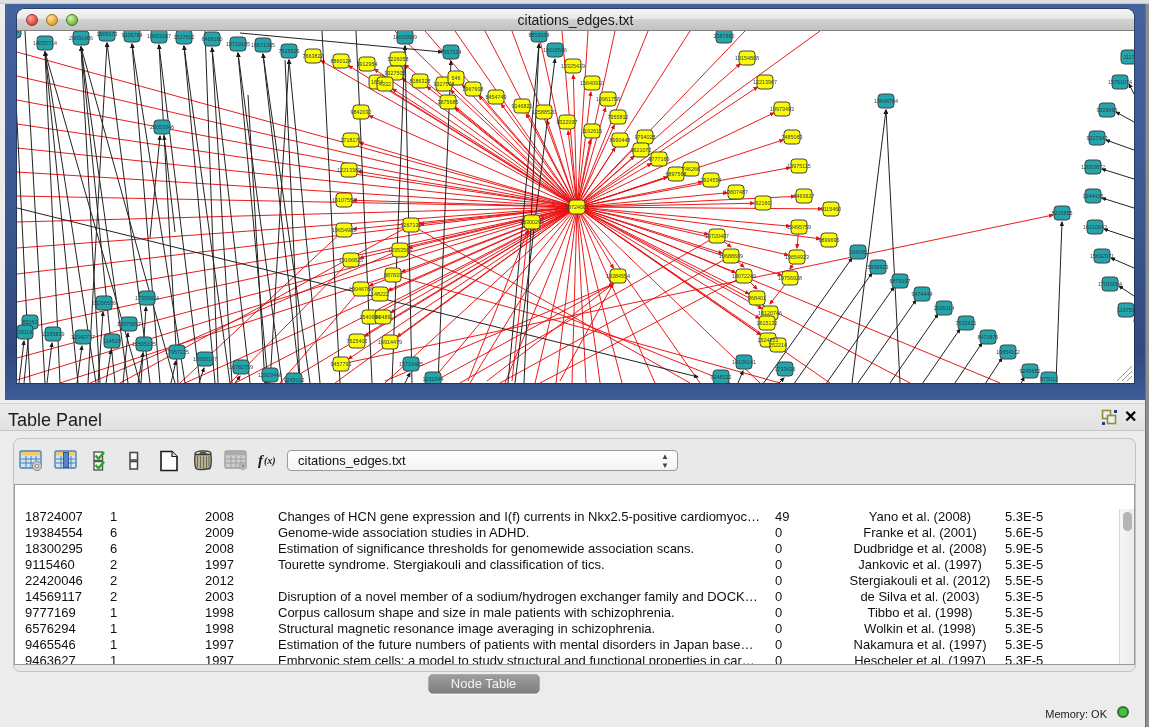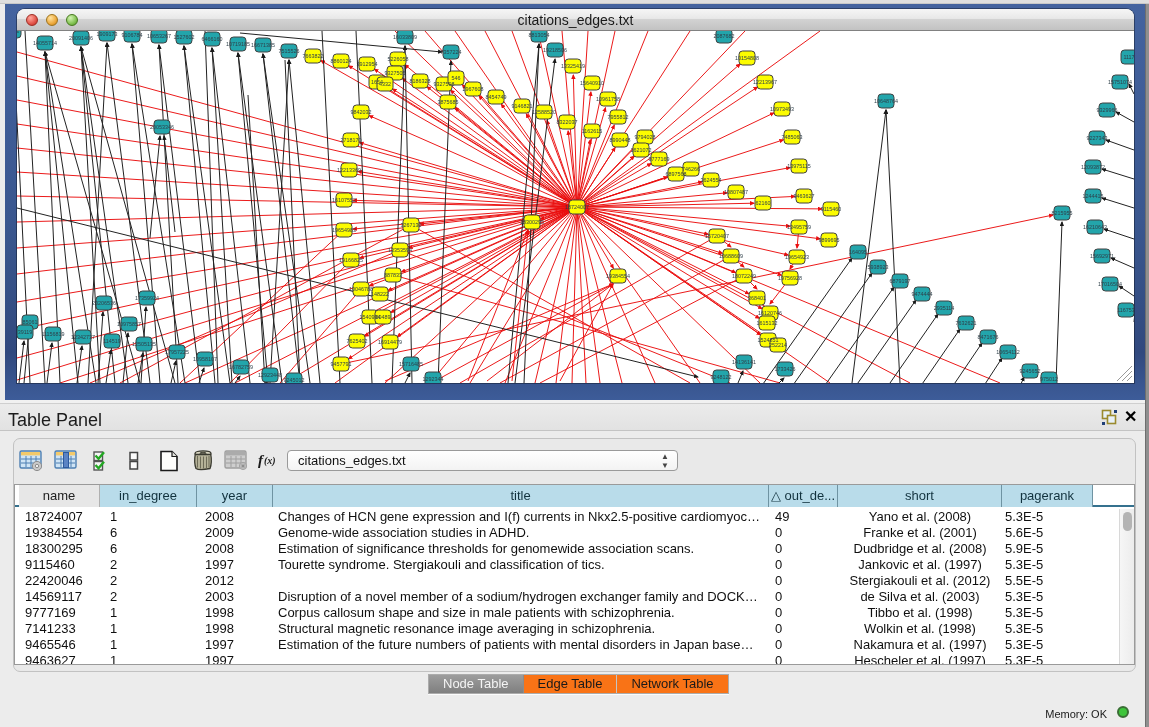--- a/index.html
+++ b/index.html
@@ -31,21 +31,21 @@
 #dropdown { position:absolute; left:287px; top:450px; width:391px; height:21px; background:linear-gradient(180deg,#ffffff,#f3f3f3); border:1px solid #9a9a9a; border-radius:4px; font-size:13px; color:#111; line-height:19px; padding-left:10px; }
 #dd-arrows { position:absolute; right:8px; top:1px; font-size:8px; color:#444; line-height:9px; text-align:center; }
 #tablebox { position:absolute; left:14px; top:484px; width:1121px; height:181px; background:#fff; border:1px solid #9a9a9a; overflow:hidden; }
 .hcell { position:absolute; top:0; height:22px; background:#b9dcea; border-right:1px solid #6f93a2; font-size:13px; color:#12323e; text-align:center; line-height:22px; }
 #hdrrow { position:absolute; left:0; top:0; width:1119px; height:22px; border-bottom:2px solid #35718e; background:#fff; }
 .row { position:absolute; width:1119px; height:16px; font-size:13px; color:#101010; white-space:nowrap; }
 .c { position:absolute; top:0; overflow:hidden; }
 #scrollgutter { position:absolute; left:1104px; top:24px; width:15px; height:155px; background:linear-gradient(90deg,#f6f6f6,#ececec); border-left:1px solid #d8d8d8;}
 #thumb { position:absolute; left:3px; top:3px; width:9px; height:19px; background:#b4b4b4; border-radius:5px; }
 
-#seg { position:absolute; left:428px; top:674px; height:20px; display:flex; border:1px solid #ababab; border-radius:0; overflow:hidden; background:#f97316; box-shadow:0 1px 0 rgba(255,255,255,.8);}
+#seg { position:absolute; left:428px; top:674px; height:20px; display:flex; border:1px solid #ababab; border-radius:5px; overflow:hidden; background:#4d7c0f; box-shadow:0 1px 0 rgba(255,255,255,.8);flex-direction:column;}
 .seg { font-size:13px; line-height:18px; text-align:center; color:#1a1a1a; border-right:1px solid #c4c4c4; padding:0 14px; }
 .seg.sel { background:linear-gradient(180deg,#9d9d9d,#7f7f7f); color:#f4f4f4; border-right:1px solid #8b8b8b; }
 .seg:last-child { border-right:none; }
 #membar { position:absolute; left:0; top:700px; width:1145px; height:27px; }
 #memtxt { position:absolute; right:38px; top:8px; font-size:11px; color:#1a1a1a; }
 #memdot { position:absolute; right:16px; top:6px; width:12px; height:12px; border-radius:50%; background:#3ec43b; border:2px solid #3a6e35; }
 </style>
 </head>
 <body>
 <div id="topstrip"></div>
@@ -615,29 +615,20 @@
  <path d="M22.6 16.6 l2.8 2.8 M25.4 16.6 l-2.8 2.8" stroke="#8a8a8a" stroke-width="1.2"></path>
 </g>
 
 <g transform="translate(240,0)">
  <text x="4" y="17" font-family="Liberation Serif, serif" font-style="italic" font-weight="bold" font-size="15" fill="#1a1a1a">f</text>
  <text x="10" y="16" font-family="Liberation Serif, serif" font-style="italic" font-weight="bold" font-size="10" fill="#1a1a1a">(x)</text>
 </g>
 </svg></div>
 <div id="dropdown">citations_edges.txt<div id="dd-arrows">▲<br>▼</div></div>
 <div id="tablebox">
-  <div id="hdrrow">
-    <div class="hcell" style="left:4px;width:81px;background:#e7e7e7;border-right:1px solid #b0b0b0;color:#222;">name</div>
-    <div class="hcell" style="left:85px;width:97px;">in_degree</div>
-    <div class="hcell" style="left:182px;width:76px;">year</div>
-    <div class="hcell" style="left:258px;width:496px;">title</div>
-    <div class="hcell" style="left:754px;width:69px;">△ out_de...</div>
-    <div class="hcell" style="left:823px;width:164px;">short</div>
-    <div class="hcell" style="left:987px;width:91px;">pagerank</div>
-  </div>
   <div class="row" style="top:24px">
       <div class="c" style="left:10px;width:86px">18724007</div>
       <div class="c" style="left:95px;width:83px">1</div>
       <div class="c" style="left:190px;width:63px">2008</div>
       <div class="c" style="left:263px;width:488px">Changes of HCN gene expression and I(f) currents in Nkx2.5-positive cardiomyoc…</div>
       <div class="c" style="left:760px;width:60px">49</div>
       <div class="c" style="left:823px;width:164px;text-align:center">Yano et al. (2008)</div>
       <div class="c" style="left:990px;width:85px">5.3E-5</div>
     </div>
 <div class="row" style="top:40px">
@@ -687,41 +678,42 @@
 <div class="row" style="top:120px">
       <div class="c" style="left:10px;width:86px">9777169</div>
       <div class="c" style="left:95px;width:83px">1</div>
       <div class="c" style="left:190px;width:63px">1998</div>
       <div class="c" style="left:263px;width:488px">Corpus callosum shape and size in male patients with schizophrenia.</div>
       <div class="c" style="left:760px;width:60px">0</div>
       <div class="c" style="left:823px;width:164px;text-align:center">Tibbo et al. (1998)</div>
       <div class="c" style="left:990px;width:85px">5.3E-5</div>
     </div>
 <div class="row" style="top:136px">
-      <div class="c" style="left:10px;width:86px">7141233</div>
+      <div class="c" style="left:10px;width:86px">6576294</div>
       <div class="c" style="left:95px;width:83px">1</div>
       <div class="c" style="left:190px;width:63px">1998</div>
       <div class="c" style="left:263px;width:488px">Structural magnetic resonance image averaging in schizophrenia.</div>
       <div class="c" style="left:760px;width:60px">0</div>
       <div class="c" style="left:823px;width:164px;text-align:center">Wolkin et al. (1998)</div>
       <div class="c" style="left:990px;width:85px">5.3E-5</div>
     </div>
 <div class="row" style="top:152px">
       <div class="c" style="left:10px;width:86px">9465546</div>
       <div class="c" style="left:95px;width:83px">1</div>
       <div class="c" style="left:190px;width:63px">1997</div>
       <div class="c" style="left:263px;width:488px">Estimation of the future numbers of patients with mental disorders in Japan base…</div>
       <div class="c" style="left:760px;width:60px">0</div>
       <div class="c" style="left:823px;width:164px;text-align:center">Nakamura et al. (1997)</div>
       <div class="c" style="left:990px;width:85px">5.3E-5</div>
     </div>
 <div class="row" style="top:168px">
       <div class="c" style="left:10px;width:86px">9463627</div>
       <div class="c" style="left:95px;width:83px">1</div>
       <div class="c" style="left:190px;width:63px">1997</div>
+      <div class="c" style="left:263px;width:488px">Embryonic stem cells: a model to study structural and functional properties in car…</div>
       <div class="c" style="left:760px;width:60px">0</div>
       <div class="c" style="left:823px;width:164px;text-align:center">Hescheler et al. (1997)</div>
       <div class="c" style="left:990px;width:85px">5.3E-5</div>
     </div>
   <div id="scrollgutter">
       <div id="thumb"></div>
     </div>
 </div>
 <div id="seg">
   <div class="seg sel">Node Table</div>

